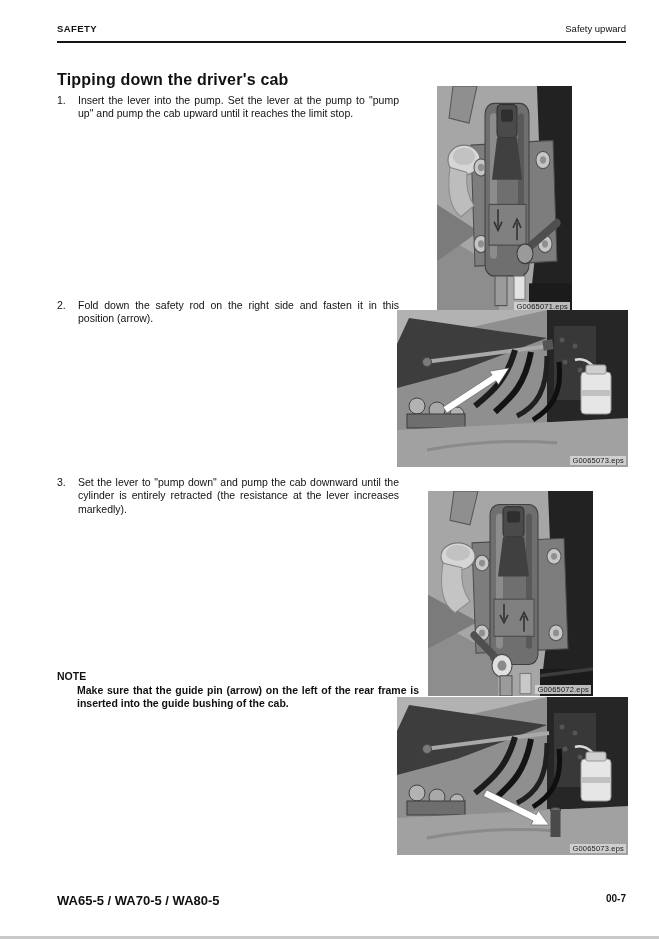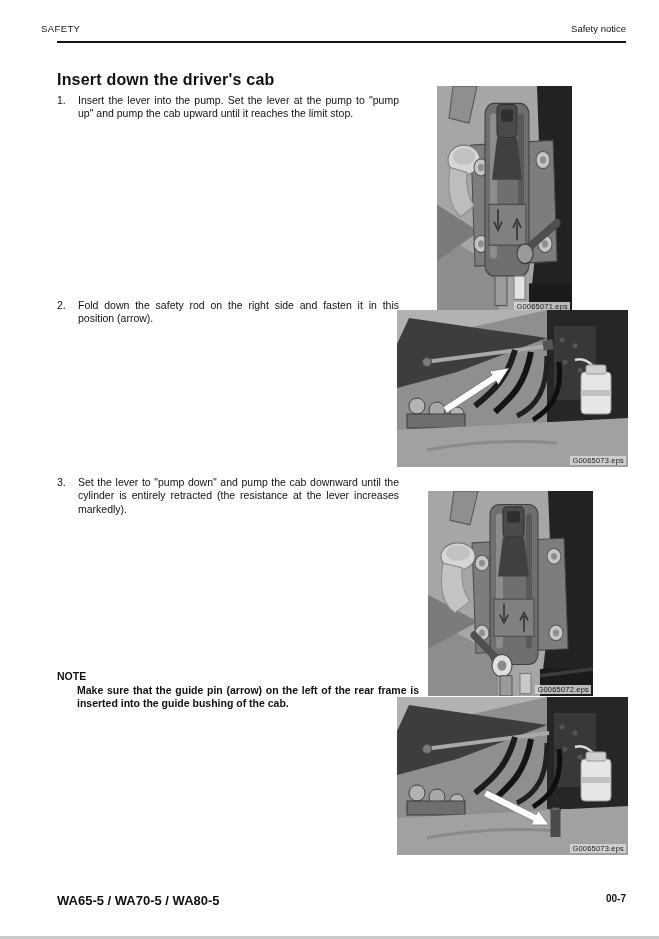--- a/index.html
+++ b/index.html
@@ -2,21 +2,21 @@
 <html><head>
 <meta charset="utf-8">
 <style>
   html,body { margin:0; padding:0; background:#ffffff; }
   .page {
     position:relative; width:659px; height:939px;
     background:#ffffff; color:#111;
     font-family:"Liberation Sans", sans-serif;
     overflow:hidden;
   }
-  .hdr-left  { position:absolute; left:41px; top:23px; font-size:9.5px; letter-spacing:0.4px; }
+  .hdr-left  { position:absolute; left:57px; top:23px; font-size:9.5px; letter-spacing:0.4px;font-weight:bold; }
   .hdr-right { position:absolute; right:33px; top:23px; font-size:9.5px; }
   .hdr-rule  { position:absolute; left:57px; right:33px; top:41px; height:2px; background:#151515; }
   .page-title{ position:absolute; left:57px; top:60px; font-size:16px; font-weight:bold; letter-spacing:0.2px; }
 
   .step { position:absolute; left:57px; width:342px; display:flex; }
   .step-num  { width:21px; flex:none; font-size:10.5px; line-height:13.4px; }
   .step-text { flex:1; font-size:10.5px; line-height:13.4px; text-align:justify; }
   .step-1 { top:94px; }
   .step-2 { top:299px; }
   .step-3 { top:476px; }
@@ -41,24 +41,24 @@
     background:rgba(215,215,215,0.85); padding:0 2px;
     letter-spacing:0.2px;
   }
 </style>
 </head>
 <body>
 
 <div class="page">
 
   <div class="hdr-left">SAFETY</div>
-  <div class="hdr-right">Safety notice</div>
+  <div class="hdr-right">Safety upward</div>
   <div class="hdr-rule"></div>
 
-  <h1 class="page-title">Insert down the driver's cab</h1>
+  <h1 class="page-title">Tipping down the driver's cab</h1>
 
   <div class="step step-1">
     <div class="step-num">1.</div>
     <div class="step-text">Insert the lever into the pump. Set the lever at the pump to "pump up" and pump the cab upward until it reaches the limit stop.</div>
   </div>
 
   <div class="step step-2">
     <div class="step-num">2.</div>
     <div class="step-text">Fold down the safety rod on the right side and fasten it in this position (arrow).</div>
   </div>

